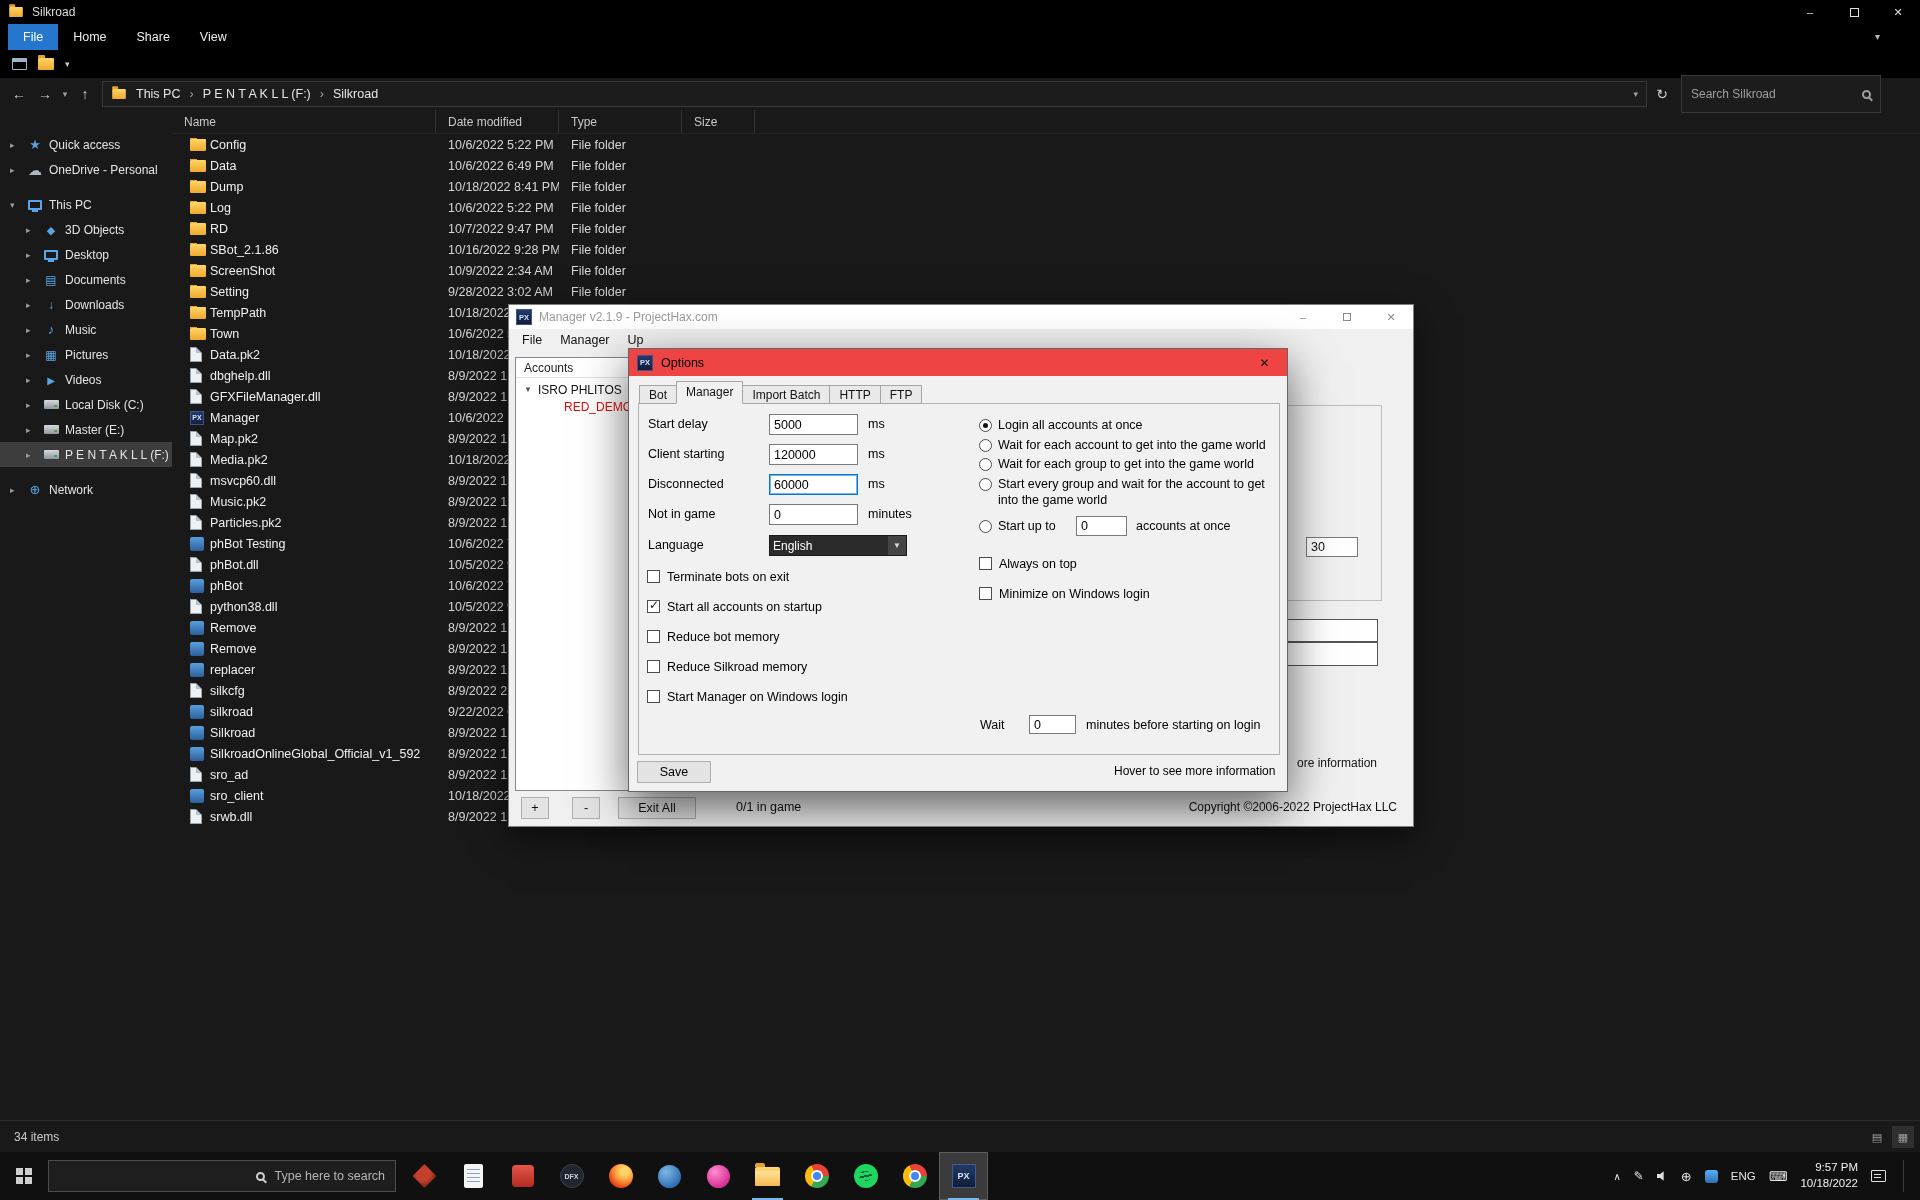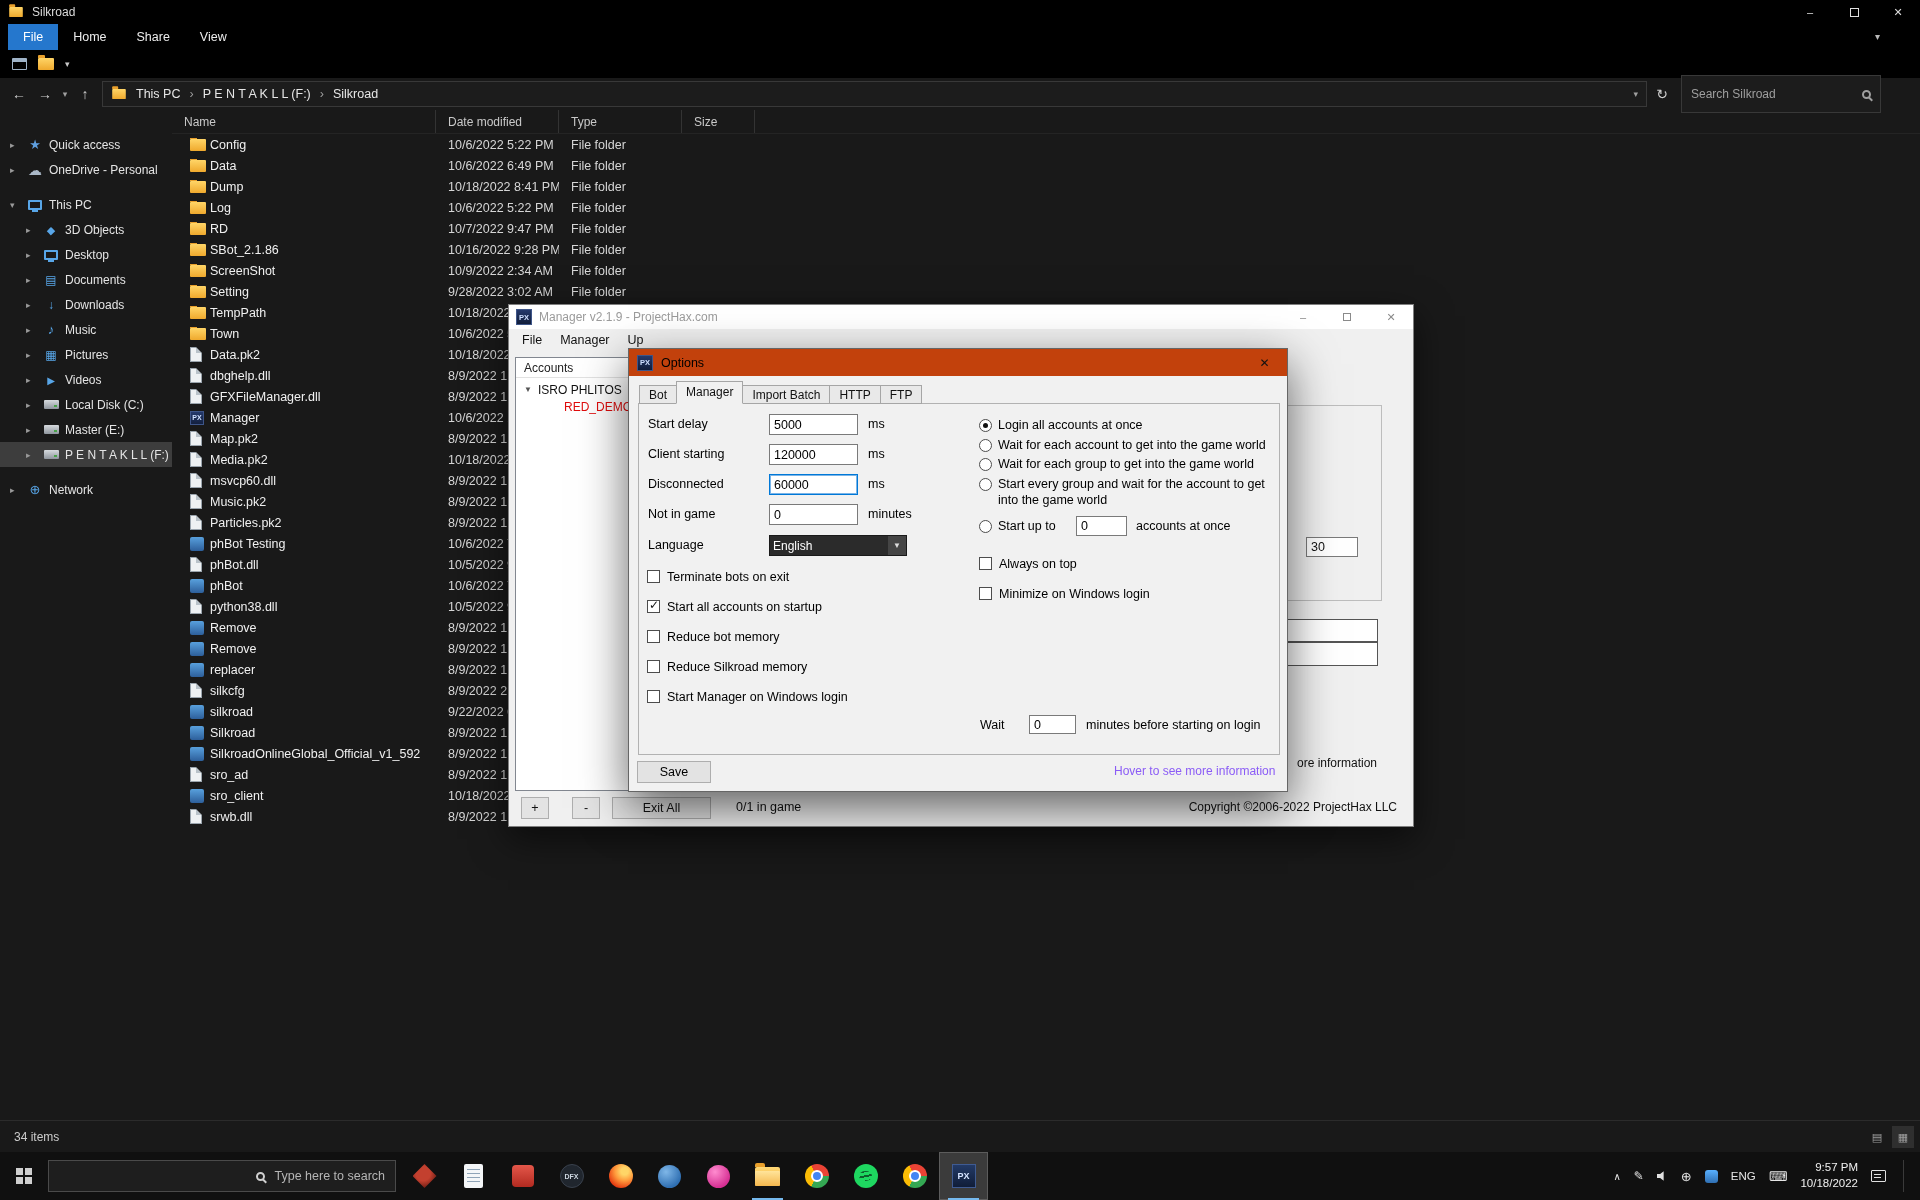--- a/index.html
+++ b/index.html
@@ -99,32 +99,32 @@
 .pxlogo{width:16px;height:16px;background:linear-gradient(#24396b,#111d3a);border:1px solid #3e5588;display:inline-flex;align-items:center;justify-content:center;flex:0 0 16px}
 .pxlogo::after{content:"PX";font-size:7.5px;font-weight:bold;color:#cfe0ff}
 .acc{position:absolute;left:6px;top:52px;width:240px;height:434px;background:#fff;border:1px solid #828790;overflow:hidden}
 .acc-h{height:20px;border-bottom:1px solid #e2e2e2;display:flex;align-items:center;padding-left:8px;font-size:12px;color:#222}
 .tree-g{display:flex;align-items:center;height:17px;padding-left:8px;font-size:12px;color:#111;margin-top:3px}
 .tg-ex{width:14px;color:#555;font-size:8px}
 .tree-c{height:17px;padding-left:48px;font-size:12px;color:#e00c0c;display:flex;align-items:center}
 .mbtn{position:absolute;height:22px;background:#e3e3e3;border:1px solid #aeaeae;font-size:12.5px;color:#111;display:flex;align-items:center;justify-content:center;font-family:inherit}
 .m-plus{left:12px;top:492px;width:28px}
 .m-minus{left:63px;top:492px;width:28px}
-.m-exit{left:103px;top:492px;width:99px}
+.m-exit{left:109px;top:492px;width:78px}
 .m-status{position:absolute;left:227px;top:495px;font-size:12.5px;color:#111}
 .m-copy{position:absolute;right:16px;top:495px;font-size:12px;color:#111}
 .m-grp{position:absolute;left:732px;top:100px;width:141px;height:196px;border:1px solid #bdbdbd}
 .m-in30{position:absolute;left:797px;top:232px;width:52px;height:20px;border:1px solid #7a7a7a;background:#fff;font-size:12.5px;padding:0 4px;color:#111;font-family:inherit}
 .m-box1{position:absolute;left:742px;top:314px;width:127px;height:23px;border:1px solid #555;background:#fff}
 .m-box2{position:absolute;left:742px;top:337px;width:127px;height:24px;border:1px solid #555;background:#fff}
 .m-hintfrag{position:absolute;left:788px;top:451px;font-size:12px;color:#111;white-space:nowrap}
 
 
 .dlg{position:absolute;left:628px;top:348px;width:660px;height:444px;background:#f1f1f1;border:1px solid #666;box-shadow:0 16px 44px rgba(0,0,0,.6);color:#000;z-index:20}
-.d-title{position:absolute;top:0;left:0;right:0;height:27px;background:#c2410c;display:flex;align-items:center;padding-left:8px;gap:8px}
+.d-title{position:absolute;top:0;left:0;right:0;height:27px;background:#ef4444;display:flex;align-items:center;padding-left:8px;gap:8px}
 .d-tt{font-size:12.5px;color:#000}
 .d-close{position:absolute;top:0;right:0;width:45px;height:27px;display:flex;align-items:center;justify-content:center;font-size:12px;color:#111}
 .d-tabs{position:absolute;left:10px;top:33px;height:22px;display:flex;align-items:flex-end;z-index:2}
 .dtab{height:19px;line-height:19px;padding:0 9px;font-size:12px;color:#111;background:#e9e9e9;border:1px solid #a6a6a6;margin-left:-1px;white-space:nowrap}
 .dtab:first-child{margin-left:0}
 .dtab.active{height:23px;line-height:21px;background:#f1f1f1;border-bottom:1px solid #f1f1f1;position:relative;z-index:3}
 .d-panel{position:absolute;left:9px;top:54px;width:642px;height:352px;border:1px solid #b2b2b2}
 .layer{position:absolute;inset:0}
 .f-row{position:absolute;left:19px;width:340px;height:21px}
 .fld-layer .f-row:nth-child(1){top:65px}
@@ -162,21 +162,21 @@
 .rd-lbl{font-size:12.5px;line-height:15.5px;max-width:282px}
 .sut{position:absolute;left:350px;top:167px;height:21px;width:300px}
 .sut-lbl{position:absolute;left:19px;line-height:21px;font-size:12.5px}
 .sut-in{position:absolute;left:97px;top:0;width:51px;height:20px;border:1px solid #7a7a7a;padding:0 4px;font-size:12.5px;background:#fff;font-family:inherit}
 .sut-suf{position:absolute;left:157px;line-height:21px;font-size:12.5px;white-space:nowrap}
 .wrow{position:absolute;left:351px;top:366px;height:20px;width:300px}
 .w-lbl{position:absolute;left:0;line-height:20px;font-size:12.5px}
 .w-in{position:absolute;left:49px;top:0;width:47px;height:19px;border:1px solid #7a7a7a;padding:0 4px;font-size:12.5px;background:#fff;font-family:inherit}
 .w-suf{position:absolute;left:106px;line-height:20px;font-size:12.5px;white-space:nowrap}
 .d-save{position:absolute;left:8px;top:412px;width:74px;height:22px;background:#e3e3e3;border:1px solid #aeaeae;font-size:12.5px;color:#000;display:flex;align-items:center;justify-content:center;font-family:inherit}
-.d-hint{position:absolute;left:485px;top:415px;font-size:12px;color:#8b5cf6;white-space:nowrap}
+.d-hint{position:absolute;left:485px;top:415px;font-size:12px;color:#000000;white-space:nowrap}
 
 
 .tb{position:absolute;left:0;right:0;bottom:0;height:48px;background:#101010;display:flex;align-items:center;z-index:40}
 .tb-start{width:48px;height:48px;display:flex;align-items:center;justify-content:center}
 .winlogo{width:16px;height:16px;display:grid;grid-template-columns:7px 7px;grid-template-rows:7px 7px;gap:2px}
 .winlogo i{background:#cfcfcf}
 .tb-search{width:348px;height:32px;background:#1e1e1e;border:1px solid #4a4a4a;display:flex;align-items:center;padding:8px 10px;gap:10px;color:#b5b5b5;font-size:12.5px}
 .tb-apps{display:flex;margin-left:4px}
 .tb-app{width:49px;height:48px;display:flex;align-items:center;justify-content:center;position:relative}
 .tb-app.open::before{content:"";position:absolute;left:9px;right:9px;bottom:0;height:2px;background:#76b9ed}

